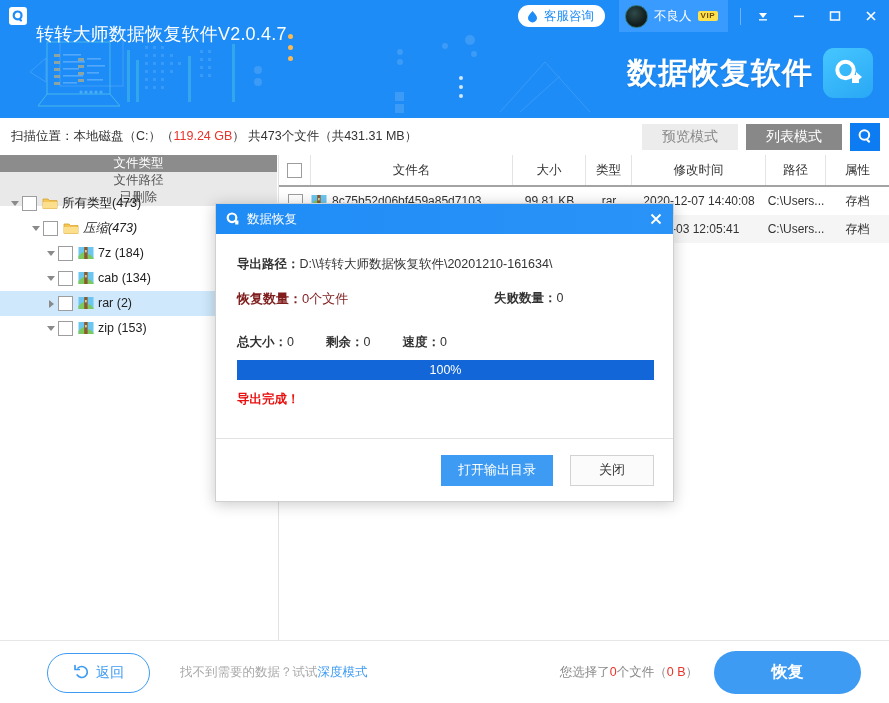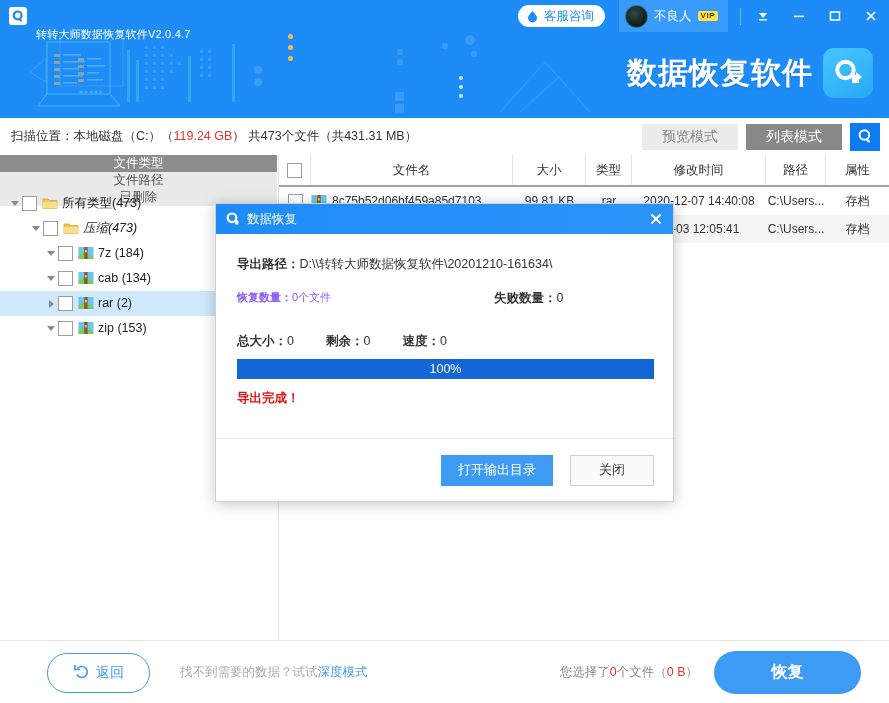--- a/index.html
+++ b/index.html
@@ -27,21 +27,21 @@
   }
   .tb-logo {
     width: 18px; height: 18px; margin-left: 9px;
     background: #ffffff; border-radius: 3px;
     display: flex; align-items: center; justify-content: center;
     flex: none;
   }
   .tb-logo svg { display: block; }
   .tb-title {
     margin-left: 9px;
-    color: #ffffff; font-size: 11px; letter-spacing: .2px;
+    color: #ffffff; font-size: 18px; letter-spacing: .2px;
     white-space: nowrap;
     margin-top: 36px;
   }
   .tb-spacer { flex: 1 1 auto; }
   .tb-service {
     height: 22px; padding: 0 11px 0 8px;
     background: #ffffff; border-radius: 11px;
     display: flex; align-items: center; gap: 5px;
     color: #1e8cf7; font-size: 12.5px;
     white-space: nowrap; flex: none;
@@ -234,21 +234,21 @@
   .dlg-title { margin-left: 7px; color: #ffffff; font-size: 12.5px; }
   .dlg-x {
     margin-left: auto; width: 34px; height: 30px;
     display: flex; align-items: center; justify-content: center;
     color: #ffffff; font-size: 15px;
   }
   .dlg-body { padding: 22px 21px 0 21px; position: relative; height: 200px; box-sizing: border-box; }
   .dlg-line { font-size: 12.5px; color: #333333; margin-bottom: 17px; white-space: nowrap; }
   .dlg-line b { font-weight: bold; }
   .dlg-row2 { display: flex; margin-bottom: 26px; }
-  .dlg-row2 .c1 { width: 257px; font-size: 11px; color: #8b5cf6; white-space: nowrap; }
+  .dlg-row2 .c1 { width: 257px; font-size: 13px; color: #7f1d1d; white-space: nowrap; }
   .dlg-row2 .c2 { font-size: 12.5px; color: #333333; white-space: nowrap; }
   .dlg-stats { font-size: 12.5px; color: #333333; margin-bottom: 9px; white-space: nowrap; }
   .dlg-stats span { margin-right: 16px; }
   .progress {
     height: 20px; width: 417px;
     background: #e9e9e9; position: relative;
   }
   .progress-fill {
     position: absolute; left: 0; top: 0; height: 20px;
     background: #1266d8;

